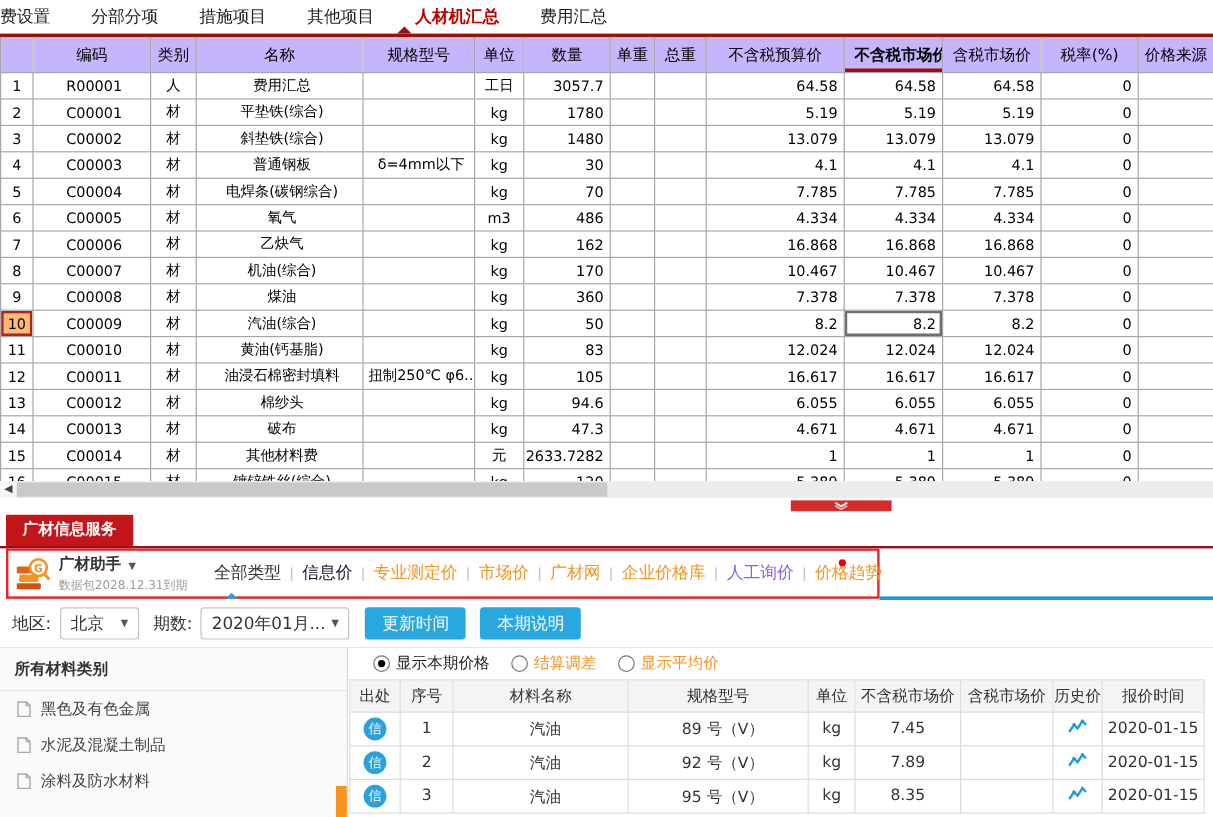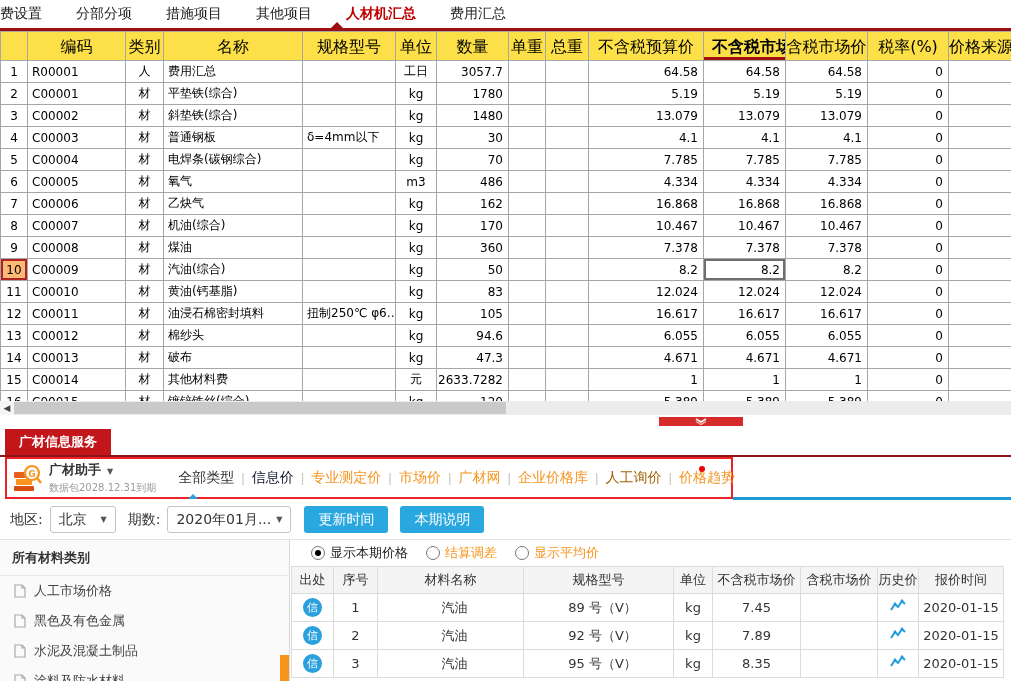--- a/index.html
+++ b/index.html
@@ -18,25 +18,25 @@
   .tab-pointer { position:absolute; top:22px; left:331px; width:0; height:0;
     border-left:6px solid transparent; border-right:6px solid transparent; border-bottom:6px solid #9a1010; }
 
   
   .grid-wrap { position:absolute; top:31px; left:0; width:1011px; height:370px; overflow:hidden; }
   table.grid { border-collapse:collapse; table-layout:fixed; width:1011px; }
   table.grid th, table.grid td { border:1px solid #a6a6a6; font-size:12px; color:#000;
     overflow:hidden; white-space:nowrap; font-weight:normal; }
   table.grid thead tr { height:29px; }
   table.grid tbody tr { height:22px; }
-  table.grid th { text-align:center; font-size:16px; background:#fde047; line-height:13px; }
+  table.grid th { text-align:center; font-size:13px; background:#c4b5fd; line-height:13px; }
   .th-market { background:#fce8e7; font-weight:bold !important; padding:0 8px;
     box-shadow: inset 0 -3px 0 #9a1010; }
   td.c-num { text-align:center; color:#000; }
-  td.c-code, td.c-name, td.c-spec { text-align:left; padding-left:4px;margin-top:48px; }
+  td.c-code, td.c-name, td.c-spec { text-align:center; padding-left:4px;margin-top:48px; }
   td.c-cat, td.c-unit { text-align:center; }
   td.num { text-align:right; padding-right:5px; }
   td.cur-num { background:#fdba74; font-weight:bold; box-shadow: inset 0 0 0 2px #b22222; }
   td.sel-cell { box-shadow: inset 0 0 0 2px #6f6f6f; }
 
   
   .hscroll { position:absolute; top:401px; left:0; width:1011px; height:14px; background:#ececec; }
   .hscroll .arrow-btn { position:absolute; left:0; top:0; width:14px; height:14px; background:#f6f6f6;
     color:#444; font-size:9px; line-height:14px; text-align:center; }
   .hscroll .thumb { position:absolute; left:14px; top:1px; width:492px; height:12px; background:#c9c9c9; }
@@ -468,21 +468,21 @@
         <span class="nav-item">
         <span class="nav-link" style="color: rgb(247, 148, 30);">市场价</span>
       </span>
         <span class="nav-item">
         <span class="nav-link" style="color: rgb(247, 148, 30);">广材网</span>
       </span>
         <span class="nav-item">
         <span class="nav-link" style="color: rgb(247, 148, 30);">企业价格库</span>
       </span>
         <span class="nav-item">
-        <span class="nav-link" style="color: #a16207;">人工询价</span>
+        <span class="nav-link" style="color: #8b5cf6;">人工询价</span>
       </span>
         <span class="nav-item">
         <span class="nav-link" style="color: rgb(247, 148, 30);">价格趋势</span>
       </span>
       </div>
   </div>
   <div class="nav-pointer"></div>
   <div class="red-dot"></div>
   <div class="blue-line"></div>
 
@@ -499,27 +499,20 @@
     </div>
     <button class="btn-blue" style="margin-left:13px">更新时间</button>
     <button class="btn-blue" style="margin-left:12px">本期说明</button>
   </div>
 
   <div class="content">
     <div class="sidebar">
       <div class="side-title">所有材料类别</div>
       <div>
 
-      <div class="side-item">
-          <svg width="12" height="14" viewBox="0 0 12 14">
-            <path d="M1,1 h7 l3,3 v9 h-10 z" fill="none" stroke="#a9a9a9" stroke-width="1.2"></path>
-            <path d="M8,1 v3 h3" fill="none" stroke="#a9a9a9" stroke-width="1.2"></path>
-          </svg>
-          <span>人工市场价格</span>
-        </div>
           <div class="side-item">
           <svg width="12" height="14" viewBox="0 0 12 14">
             <path d="M1,1 h7 l3,3 v9 h-10 z" fill="none" stroke="#a9a9a9" stroke-width="1.2"></path>
             <path d="M8,1 v3 h3" fill="none" stroke="#a9a9a9" stroke-width="1.2"></path>
           </svg>
           <span>黑色及有色金属</span>
         </div>
           <div class="side-item">
           <svg width="12" height="14" viewBox="0 0 12 14">
             <path d="M1,1 h7 l3,3 v9 h-10 z" fill="none" stroke="#a9a9a9" stroke-width="1.2"></path>

